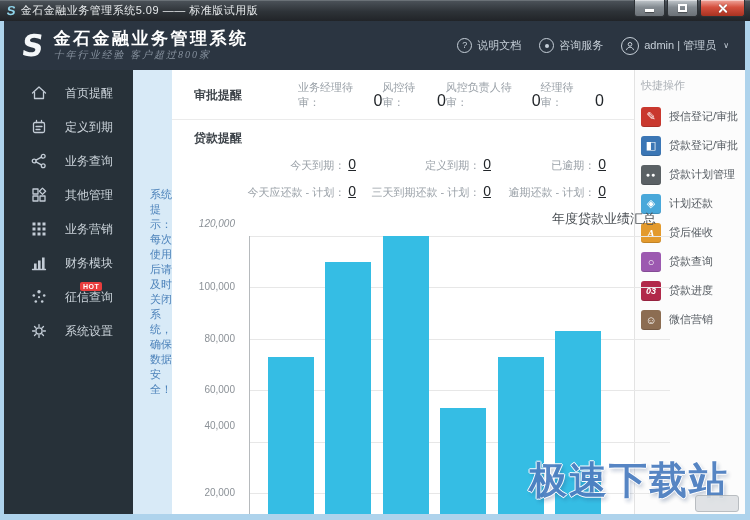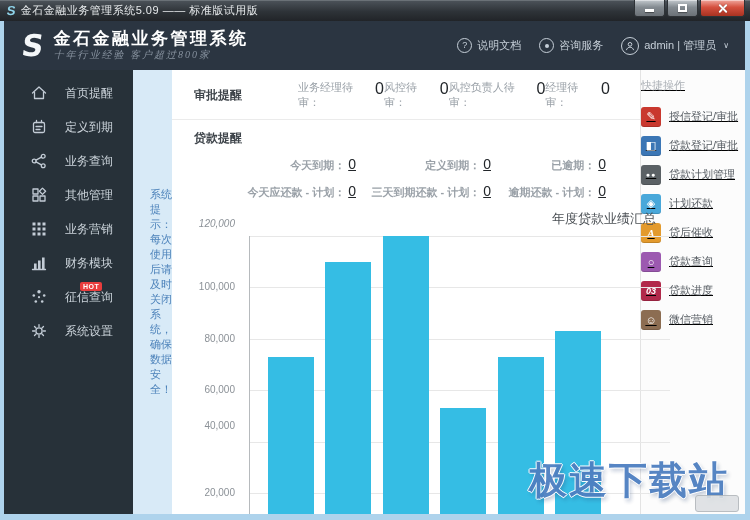--- a/index.html
+++ b/index.html
@@ -56,42 +56,42 @@
   
   .content-col{flex:1;display:flex;flex-direction:row;min-width:0;}
   .banner{flex:0 0 19px;display:flex;align-items:center;padding-left:17px;font-size:11px;}
   .content-row{flex:1;display:flex;min-height:0;position:relative;}
 
   
   .main{flex:1;position:relative;background:#fff;min-width:0;}
   .approval{display:flex;align-items:center;padding:10px 18px 0 22px;}
   .sec-title{font-size:12px;font-weight:bold;color:#3f454b;white-space:nowrap;}
   .stats{flex:1;display:flex;justify-content:space-between;margin-left:56px;padding-right:12px;}
-  .stat{display:flex;align-items:flex-start;}
+  .stat{display:flex;align-items:flex-end;}
   .s-label{font-size:11px;color:#9aa1a8;}
   .s-value{font-size:16px;color:#22262a;margin-left:3px;}
   .hr{height:1px;background:#ebebeb;margin-top:9px;}
   .loan{padding:8px 0 0 22px;}
   .loan-grid{display:grid;grid-template-columns:169px 135px 115px;row-gap:9px;margin-top:8px;}
   .lcell{text-align:right;padding-right:7px;white-space:nowrap;}
-  .l-label{font-size:11px;color:#9aa1a8;font-weight:bold;}
+  .l-label{font-size:11px;color:#9aa1a8;}
   .l-value{font-size:14px;color:#22262a;text-decoration:underline;margin-left:3px;cursor:pointer;}
 
   
   .chart{position:absolute;left:0;top:140px;right:0;bottom:0;}
   .chart-title{position:absolute;left:332px;top:0;width:200px;text-align:center;
     font-size:13px;color:#4a4f54;}
   .y-label{position:absolute;left:0;width:63px;text-align:right;font-size:10px;color:#8b9197;}
   .plot{position:absolute;left:77px;top:26px;width:420px;bottom:0;
     border-left:1px solid #b6babd;overflow:hidden;}
   .gridline{position:absolute;left:-4px;right:0;height:1px;background:#e7e7e7;}
   .bar{position:absolute;bottom:0;width:46px;}
 
   
-  .quick{flex:0 0 104px;border-left:1px solid #e3e3e3;background:#fcfcfc;padding:8px 0 0 0;text-decoration:underline;}
+  .quick{flex:0 0 104px;border-left:1px solid #e3e3e3;background:#fcfcfc;padding:8px 0 0 6px;}
   .quick-title{font-size:11px;color:#a9aeb4;margin-bottom:9px;}
   .quick-item{display:flex;align-items:center;gap:8px;height:29px;cursor:pointer;}
   .q-icon{flex:0 0 20px;width:20px;height:20px;border-radius:3px;color:#fff;font-size:11px;
     display:flex;align-items:center;justify-content:center;box-shadow:inset 0 -1px 0 rgba(0,0,0,.15);}
   .q-label{font-size:11px;color:#555b61;white-space:nowrap;}
   .g-dots{font-size:7px;letter-spacing:1px;}
   .g-num{font-size:9px;font-weight:bold;font-style:italic;}
   .g-a{font-style:italic;font-weight:bold;font-family:"Liberation Serif","DejaVu Serif",serif;}
 
   

